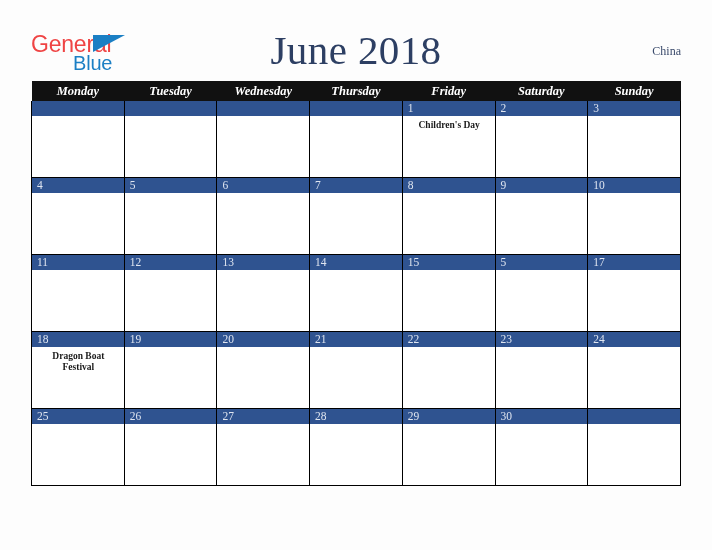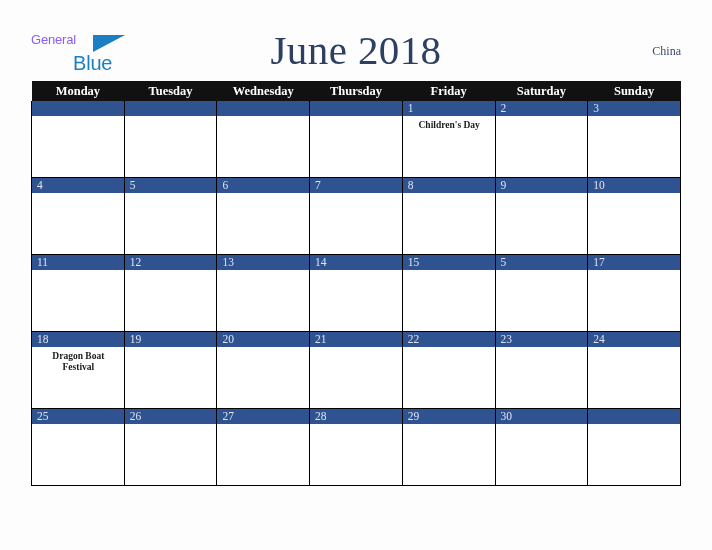--- a/index.html
+++ b/index.html
@@ -37,22 +37,22 @@
   }
   .logo-row1 {
     position: relative;
     height: 22px;
   }
   .logo-general {
     position: absolute;
     left: 0;
     top: 0;
     font-family: "Liberation Sans", sans-serif;
-    font-size: 13px;
-    color: #8b5cf6;
+    font-size: 23px;
+    color: #ef4444;
     letter-spacing: -0.2px;
   }
   .logo-triangle {
     position: absolute;
     left: 62px;
     top: 2px;
     width: 0;
     height: 0;
     border-left: 32px solid #1b7fc4;
     border-bottom: 17px solid transparent;
@@ -98,20 +98,21 @@
   .calendar th {
     background: #111111;
     color: #ffffff;
     font-family: "Liberation Serif", serif;
     font-size: 12.5px;
     font-weight: bold;
     height: 20px;
     padding: 0;
     text-align: center;
     border: none;
+    font-style: italic;
   }
   .calendar td {
     padding: 0;
     vertical-align: top;
     border-left: 1px solid #000000;
     border-right: 1px solid #000000;
     border-bottom: 1px solid #000000;
     background: #ffffff;
     height: 76px;
   }

